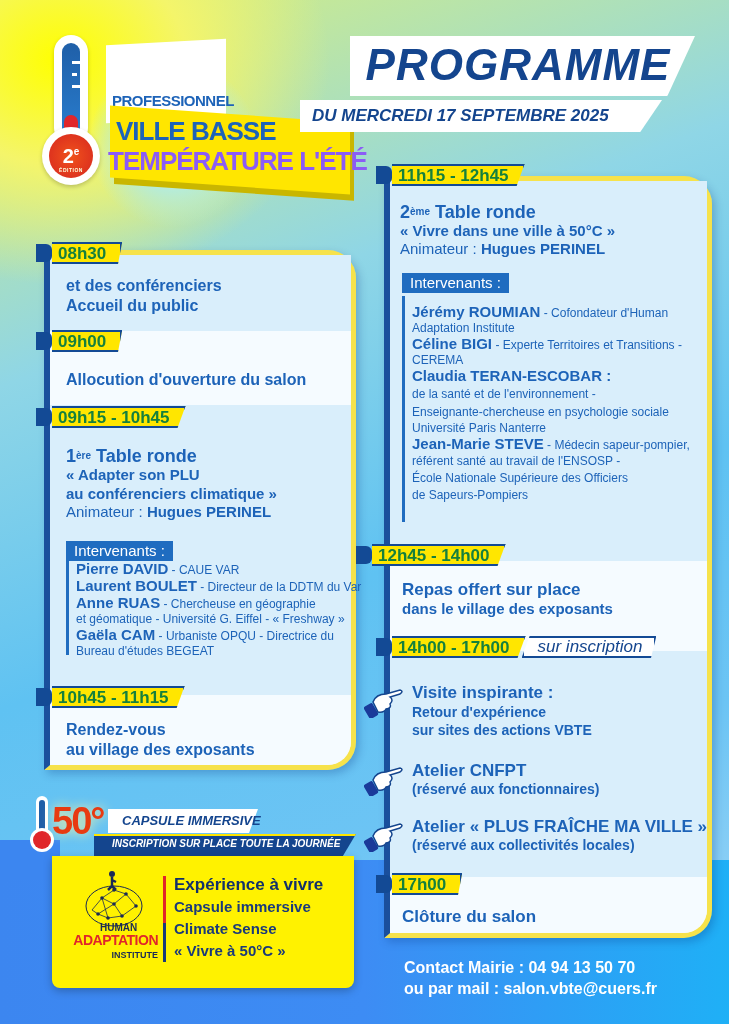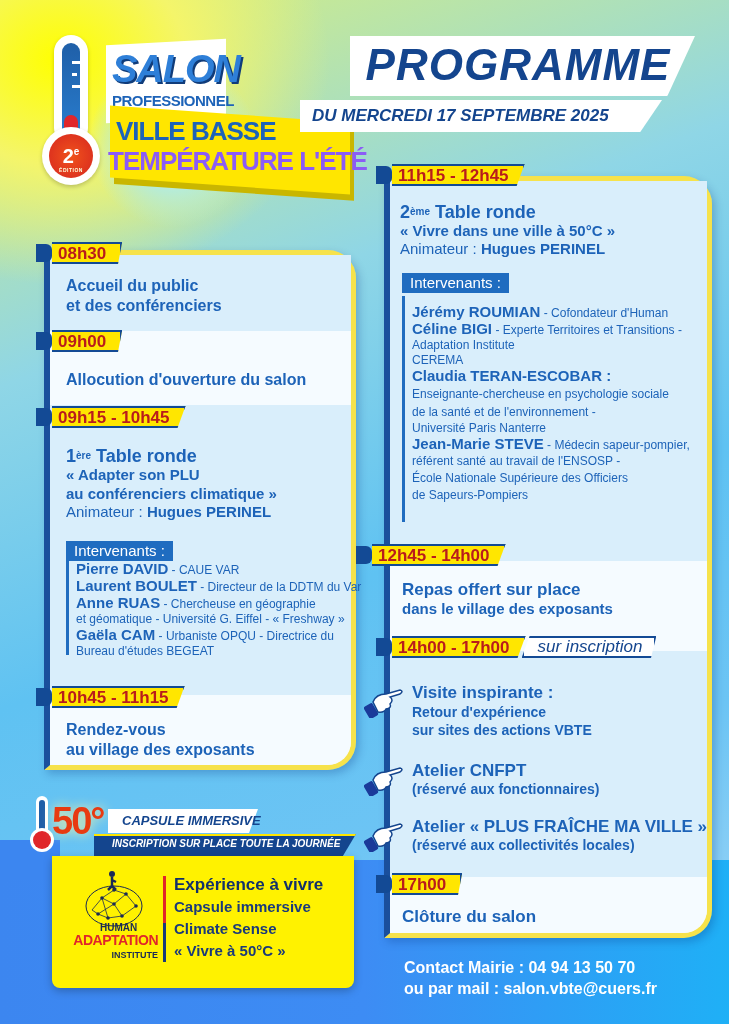--- a/index.html
+++ b/index.html
@@ -38,21 +38,21 @@
 
 
 .card{position:absolute;border-radius:0 28px 28px 0;background:linear-gradient(90deg,#eaf6fd,#f4fafe);border:5px solid #f6e24b;border-left:6px solid #1a4f9c;box-shadow:3px 4px 8px rgba(0,40,120,.25)}
 .card.left{left:44px;top:250px;width:312px;height:520px}
 .card.right{left:384px;top:176px;width:328px;height:762px}
 .band{position:absolute;left:0;right:0;background:#d9eefb}
 .band.white{background:#f5fbff}
 
 .tag{position:absolute;height:22px;display:flex;align-items:center}
 .tag .knob{width:16px;height:18px;background:#134a95;border-radius:0 6px 6px 0;margin-left:-8px}
-.tag .pill{height:22px;background:#ffe600;border:2px solid #134a95;border-left:none;clip-path:polygon(0 0,100% 0,94% 100%,0 100%);padding:0 14px 0 6px;font-weight:bold;font-size:17px;color:#b91c1c;line-height:19px;white-space:nowrap}
+.tag .pill{height:22px;background:#ffe600;border:2px solid #134a95;border-left:none;clip-path:polygon(0 0,100% 0,94% 100%,0 100%);padding:0 14px 0 6px;font-weight:bold;font-size:17px;color:#15803d;line-height:19px;white-space:nowrap}
 .tag .extra{height:22px;background:#fff;border:2px solid #134a95;margin-left:-4px;clip-path:polygon(6% 0,100% 0,96% 100%,0 100%);padding:0 12px 0 14px;font-style:italic;font-size:17px;color:#14458e;line-height:18px;white-space:nowrap}
 
 .h{position:absolute;font-weight:bold;font-size:16px;color:#1d63b8;line-height:20px;white-space:nowrap}
 .s{position:absolute;font-size:15px;color:#1d63b8;line-height:17px;white-space:nowrap}
 .sb{font-weight:bold}
 .sup{font-size:10px;vertical-align:top}
 .int-label{position:absolute;background:#1f6cc0;color:#fff;font-size:15px;padding:1px 8px;line-height:18px}
 .speakers{position:absolute;border-left:3px solid #1f6cc0;padding-left:7px}
 .speakers .sp{font-size:12px;color:#1d63b8;line-height:15px;white-space:nowrap}
 .speakers .sp b{font-size:15px}
@@ -94,21 +94,20 @@
     <div class="tube-in"></div>
     <div class="tick" style="top:26px"></div>
     <div class="tick" style="top:38px;width:5px"></div>
     <div class="tick" style="top:50px"></div>
     <div class="red"></div>
     <div class="bulb"></div>
     <div class="bulb-in"><span>2</span><sup>e</sup></div>
     <div class="ed">ÉDITION</div>
   </div>
   <div class="salon-box"></div>
-  <div class="salon">SALON</div>
   <div class="prof">PROFESSIONNEL</div>
   <div class="yellow-box"></div>
   <div class="vbt1">VILLE BASSE</div>
   <div class="vbt2">TEMPÉRATURE L'ÉTÉ</div>
 </div>
 
 <div class="title-bar"></div>
 <div class="title">PROGRAMME</div>
 <div class="date-bar"></div>
 <div class="date">DU MERCREDI 17 SEPTEMBRE 2025</div>
@@ -118,22 +117,22 @@
   <div class="band white" style="top:76px;height:74px"></div>
   <div class="band" style="top:150px;height:290px"></div>
   <div class="band white" style="top:440px;height:70px;border-radius:0 0 24px 0"></div>
 </div>
 
 <div class="tag" style="left:44px;top:242px">
   <div class="knob"></div>
     <div class="pill">08h30</div>
 </div>
 <div class="h" style="left:66px;top:276px">
+  <div>et des conférenciers</div>
   <div>Accueil du public</div>
-  <div>et des conférenciers</div>
 </div>
 
 <div class="tag" style="left:44px;top:330px">
   <div class="knob"></div>
     <div class="pill">09h00</div>
 </div>
 <div class="h" style="left:66px;top:370px">Allocution d'ouverture du salon</div>
 
 <div class="tag" style="left:44px;top:406px">
   <div class="knob"></div>
@@ -182,26 +181,26 @@
 <div class="h" style="left:400px;top:202px;font-size:18px">
   <span>2</span><span class="sup">ème</span> <span>Table ronde</span>
 </div>
 <div class="h" style="left:400px;top:221px;font-size:15px">« Vivre dans une ville à 50°C »</div>
 <div class="s" style="left:400px;top:240px;font-size:15px">
   <span>Animateur :</span> <span class="sb">Hugues PERINEL</span>
 </div>
 <div class="int-label" style="left:402px;top:273px">Intervenants :</div>
 <div class="speakers" style="left:402px;top:296px;height:226px;padding-top:8px">
   <div class="sp"><b>Jérémy ROUMIAN</b> <span>- Cofondateur d'Human</span></div>
+  <div class="sp">Adaptation Institute</div>
   <div class="sp"><b>Céline BIGI</b> <span>- Experte Territoires et Transitions -</span></div>
-  <div class="sp">Adaptation Institute</div>
   <div class="sp">CEREMA</div>
   <div class="sp"><b>Claudia TERAN-ESCOBAR :</b></div>
+  <div class="sp" style="line-height:18px">de la santé et de l'environnement -</div>
   <div class="sp" style="line-height:18px">Enseignante-chercheuse en psychologie sociale</div>
-  <div class="sp" style="line-height:18px">de la santé et de l'environnement -</div>
   <div class="sp">Université Paris Nanterre</div>
   <div class="sp"><b>Jean-Marie STEVE</b> <span>- Médecin sapeur-pompier,</span></div>
   <div class="sp" style="line-height:17px">référent santé au travail de l'ENSOSP -</div>
   <div class="sp" style="line-height:17px">École Nationale Supérieure des Officiers</div>
   <div class="sp" style="line-height:17px">de Sapeurs-Pompiers</div>
 </div>
 
 <div class="tag" style="left:364px;top:544px">
   <div class="knob"></div>
     <div class="pill">12h45 - 14h00</div>

